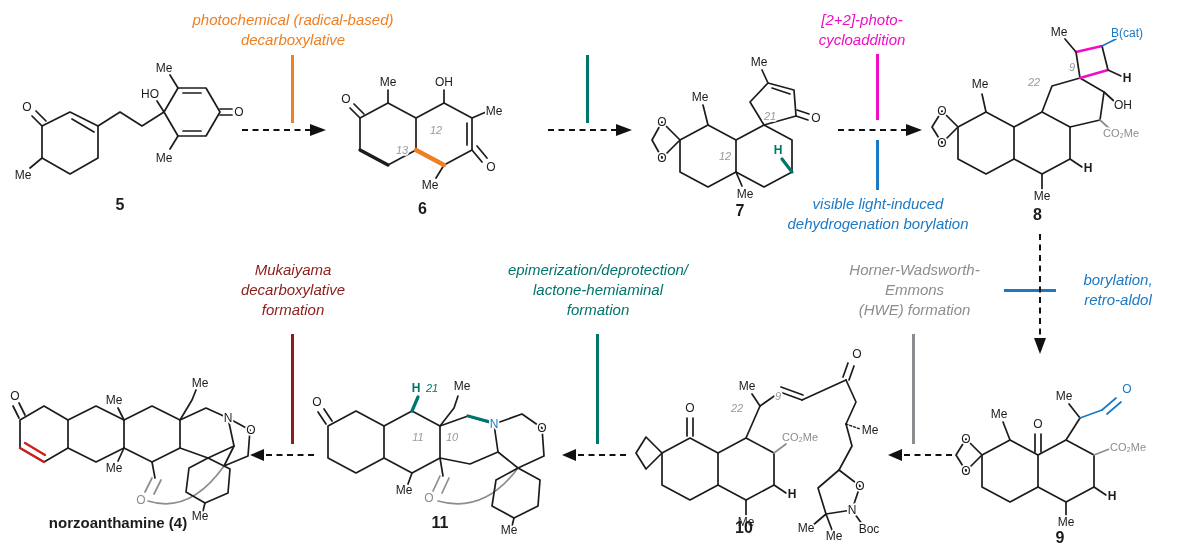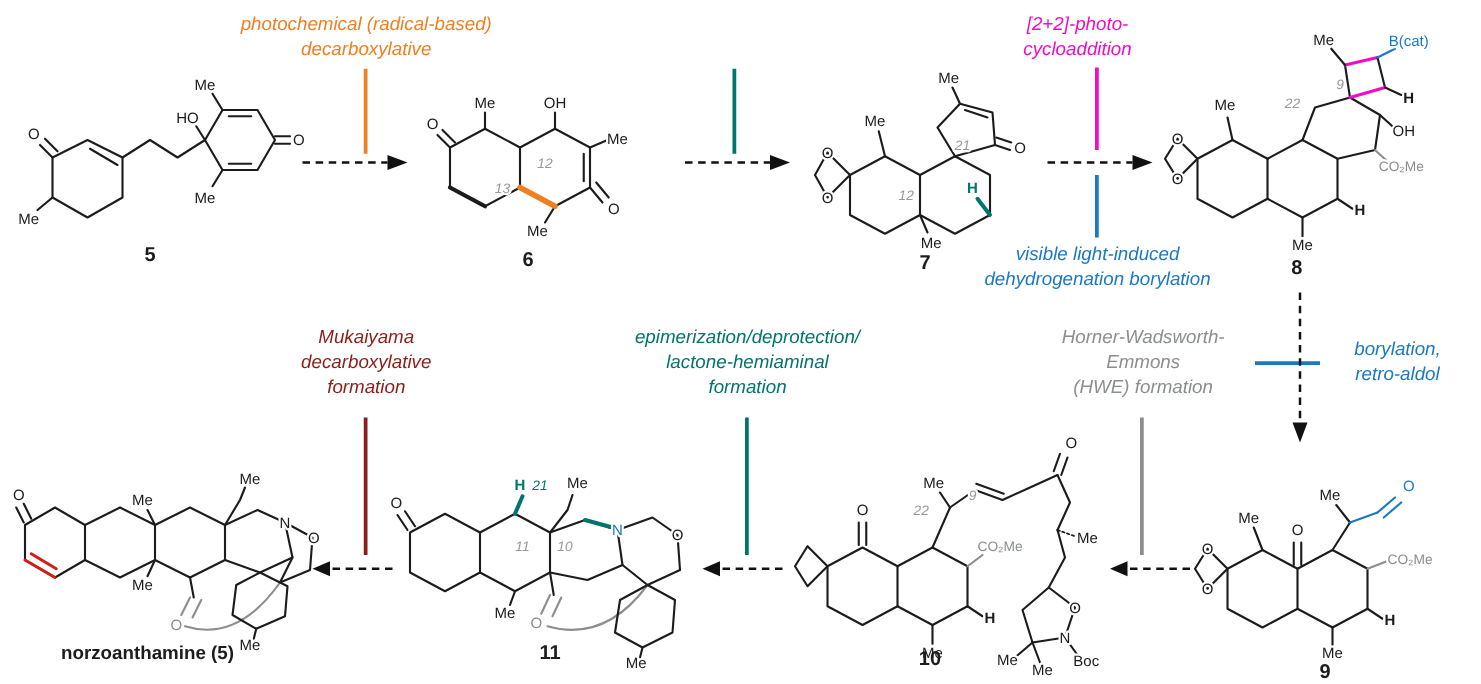--- a/index.html
+++ b/index.html
@@ -354,15 +354,15 @@
       <text class="atom" x="7" y="38">O</text>
       <text class="atom" x="192" y="25">Me</text>
       <text class="atom" x="106" y="42">Me</text>
       <text class="atom" x="220" y="60">N</text>
       <text class="atom" x="243" y="72">O</text>
       <text class="atom" x="106" y="110">Me</text>
       <text class="atom t-gray" x="133" y="142">O</text>
       <text class="atom" x="192" y="158">Me</text>
     </svg>
   </div>
-  <div class="caption" style="left:8px;top:514px;width:220px;font-size:15px">norzoanthamine (5)</div>
+  <div class="caption" style="left:8px;top:514px;width:220px;font-size:15px">norzoanthamine (4)</div>
 
 </div>
 
 </body></html>

